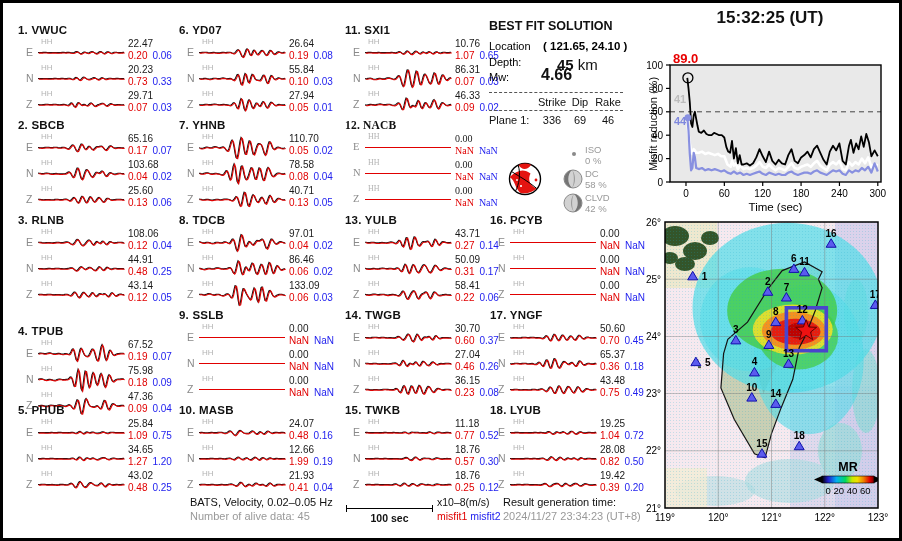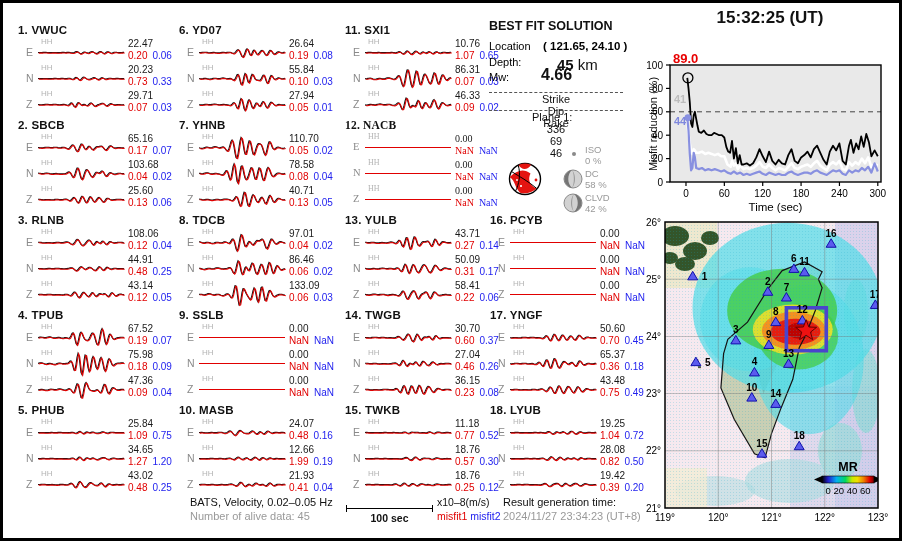--- a/index.html
+++ b/index.html
@@ -15,21 +15,21 @@
   .band{position:absolute;left:25px;top:-2px;font-size:8px;color:#b4b4b4;}
   .tr{position:absolute;left:22px;top:0;}
   .amp{position:absolute;left:112px;top:-1px;font-size:10px;color:#1a1a1a;white-space:nowrap;}
   .mrow{position:absolute;left:112px;top:11px;font-size:10px;white-space:nowrap;}
   .m1{color:#e00000;} .m2{color:#2222ee;margin-left:5px;}
   
   .sol-title{left:489px;top:19px;font-size:12.5px;font-weight:bold;}
   .lbl{font-size:11px;color:#000;}
   .val-b{font-weight:bold;}
   .sol-table{left:489px;top:92px;width:134px;font-size:11px;}
-  .sol-tr{display:flex;height:17px;align-items:center;flex-direction:column;}
+  .sol-tr{display:flex;height:17px;align-items:center;}
   .sol-c0{width:48px;} .sol-c1{width:30px;text-align:center;} .sol-c2{width:26px;text-align:center;} .sol-c3{width:30px;text-align:center;}
   .dashb{border-bottom:1px dashed #555;}
   .dasht{border-top:1px dashed #555;}
   
   #date-block{left:660px;top:6px;width:220px;text-align:center;font-weight:bold;font-size:17px;line-height:23px;}
   
   .f-black{font-size:11px;color:#111;white-space:nowrap;}
   .f-gray{font-size:11px;color:#999;white-space:nowrap;}
   .deco-name,.deco-pct{font-size:9.5px;color:#999;line-height:10.5px;}
   #ylabel{left:604px;top:117px;width:100px;height:14px;text-align:center;
@@ -133,21 +133,21 @@
     <span class="comp">Z</span>
     <span class="band">HH</span>
     <svg class="tr" width="88" height="27">
             <path d="M0 13.5 L1 13.4 L2 13.3 L3 13.3 L4 13.4 L5 13.5 L6 13.5 L7 13.5 L8 13.5 L9 13.4 L10 13.3 L11 13.3 L12 13.3 L13 13.4 L14 13.5 L15 13.6 L16 13.7 L17 13.6 L18 13.5 L19 13.5 L20 13.5 L21 13.5 L22 13.6 L23 13.7 L24 13.8 L25 13.7 L26 13.6 L27 13.3 L28 13.2 L29 13.3 L30 13.6 L31 14.1 L32 14.5 L33 14.3 L34 13.4 L35 12.1 L36 11.1 L37 11.1 L38 12.3 L39 14.2 L40 15.9 L41 16.5 L42 15.7 L43 14.0 L44 12.3 L45 11.3 L46 11.4 L47 12.3 L48 13.6 L49 14.8 L50 15.5 L51 15.2 L52 14.0 L53 12.5 L54 11.6 L55 11.8 L56 13.2 L57 14.6 L58 15.3 L59 14.8 L60 13.7 L61 12.8 L62 12.6 L63 12.9 L64 13.2 L65 13.0 L66 12.6 L67 12.7 L68 13.6 L69 14.8 L70 15.5 L71 15.0 L72 13.6 L73 12.1 L74 11.6 L75 12.3 L76 13.5 L77 14.6 L78 14.8 L79 14.4 L80 13.7 L81 13.2 L82 13.0 L83 13.1 L84 13.4 L85 13.5 L86 13.6 " fill="none" stroke="#111" stroke-width="1.1"></path>
             <path d="M0 13.5 L1 13.4 L2 13.3 L3 13.3 L4 13.4 L5 13.5 L6 13.5 L7 13.5 L8 13.5 L9 13.4 L10 13.3 L11 13.3 L12 13.3 L13 13.4 L14 13.5 L15 13.6 L16 13.7 L17 13.6 L18 13.5 L19 13.5 L20 13.5 L21 13.5 L22 13.6 L23 13.7 L24 13.8 L25 13.7 L26 13.6 L27 13.3 L28 13.2 L29 13.3 L30 13.6 L31 14.1 L32 14.5 L33 14.3 L34 13.4 L35 12.1 L36 11.1 L37 11.1 L38 12.3 L39 14.2 L40 15.9 L41 16.5 L42 15.7 L43 14.0 L44 12.3 L45 11.3 L46 11.4 L47 12.3 L48 13.6 L49 14.8 L50 15.5 L51 15.2 L52 14.0 L53 12.5 L54 11.6 L55 11.8 L56 13.2 L57 14.6 L58 15.3 L59 14.8 L60 13.7 L61 12.8 L62 12.6 L63 12.9 L64 13.2 L65 13.0 L66 12.6 L67 12.7 L68 13.6 L69 14.8 L70 15.5 L71 15.0 L72 13.6 L73 12.1 L74 11.6 L75 12.3 L76 13.5 L77 14.6 L78 14.8 L79 14.4 L80 13.7 L81 13.2 L82 13.0 L83 13.1 L84 13.4 L85 13.5 L86 13.6 " fill="none" stroke="#e00000" stroke-width="1.1" transform="translate(0.7,0.6)"></path>
           </svg>
     <span class="amp">43.14</span>
     <span class="mrow"><span class="m1">0.12</span><span class="m2">0.05</span></span>
   </div>
       </div>
-      <div class="st" style="left: 16px; top: 309px;">
+      <div class="st" style="left: 16px; top: 325px;">
     <div class="st-h"><span class="st-num">4.</span> <span class="st-code">TPUB</span></div>
   <div class="ch" style="top: 15px;">
     <span class="comp">E</span>
     <span class="band">HH</span>
     <svg class="tr" width="88" height="27">
             <path d="M0 13.7 L1 13.4 L2 13.1 L3 13.1 L4 13.2 L5 13.4 L6 13.6 L7 13.6 L8 13.5 L9 13.2 L10 13.0 L11 12.8 L12 12.9 L13 13.1 L14 13.5 L15 13.8 L16 13.9 L17 13.9 L18 13.7 L19 13.5 L20 13.4 L21 13.4 L22 13.6 L23 13.9 L24 14.1 L25 14.1 L26 13.9 L27 13.6 L28 13.5 L29 13.8 L30 14.2 L31 14.4 L32 13.5 L33 11.5 L34 9.3 L35 8.7 L36 10.9 L37 15.4 L38 19.6 L39 20.8 L40 18.1 L41 13.3 L42 9.3 L43 8.1 L44 9.5 L45 12.1 L46 14.2 L47 15.5 L48 16.1 L49 16.3 L50 16.0 L51 14.8 L52 12.8 L53 10.5 L54 9.0 L55 9.0 L56 10.9 L57 14.3 L58 18.0 L59 20.5 L60 20.4 L61 17.1 L62 11.7 L63 6.6 L64 4.6 L65 7.0 L66 12.5 L67 17.8 L68 20.0 L69 18.3 L70 14.4 L71 11.1 L72 10.0 L73 11.1 L74 13.2 L75 14.7 L76 15.1 L77 14.7 L78 14.2 L79 13.8 L80 13.6 L81 13.5 L82 13.4 L83 13.3 L84 13.2 L85 13.3 L86 13.5 " fill="none" stroke="#111" stroke-width="1.1"></path>
             <path d="M0 13.7 L1 13.4 L2 13.1 L3 13.1 L4 13.2 L5 13.4 L6 13.6 L7 13.6 L8 13.5 L9 13.2 L10 13.0 L11 12.8 L12 12.9 L13 13.1 L14 13.5 L15 13.8 L16 13.9 L17 13.9 L18 13.7 L19 13.5 L20 13.4 L21 13.4 L22 13.6 L23 13.9 L24 14.1 L25 14.1 L26 13.9 L27 13.6 L28 13.5 L29 13.8 L30 14.2 L31 14.4 L32 13.5 L33 11.5 L34 9.3 L35 8.7 L36 10.9 L37 15.4 L38 19.6 L39 20.8 L40 18.1 L41 13.3 L42 9.3 L43 8.1 L44 9.5 L45 12.1 L46 14.2 L47 15.5 L48 16.1 L49 16.3 L50 16.0 L51 14.8 L52 12.8 L53 10.5 L54 9.0 L55 9.0 L56 10.9 L57 14.3 L58 18.0 L59 20.5 L60 20.4 L61 17.1 L62 11.7 L63 6.6 L64 4.6 L65 7.0 L66 12.5 L67 17.8 L68 20.0 L69 18.3 L70 14.4 L71 11.1 L72 10.0 L73 11.1 L74 13.2 L75 14.7 L76 15.1 L77 14.7 L78 14.2 L79 13.8 L80 13.6 L81 13.5 L82 13.4 L83 13.3 L84 13.2 L85 13.3 L86 13.5 " fill="none" stroke="#e00000" stroke-width="1.1" transform="translate(0.7,0.6)"></path>
           </svg>
     <span class="amp">67.52</span>
     <span class="mrow"><span class="m1">0.19</span><span class="m2">0.07</span></span>

